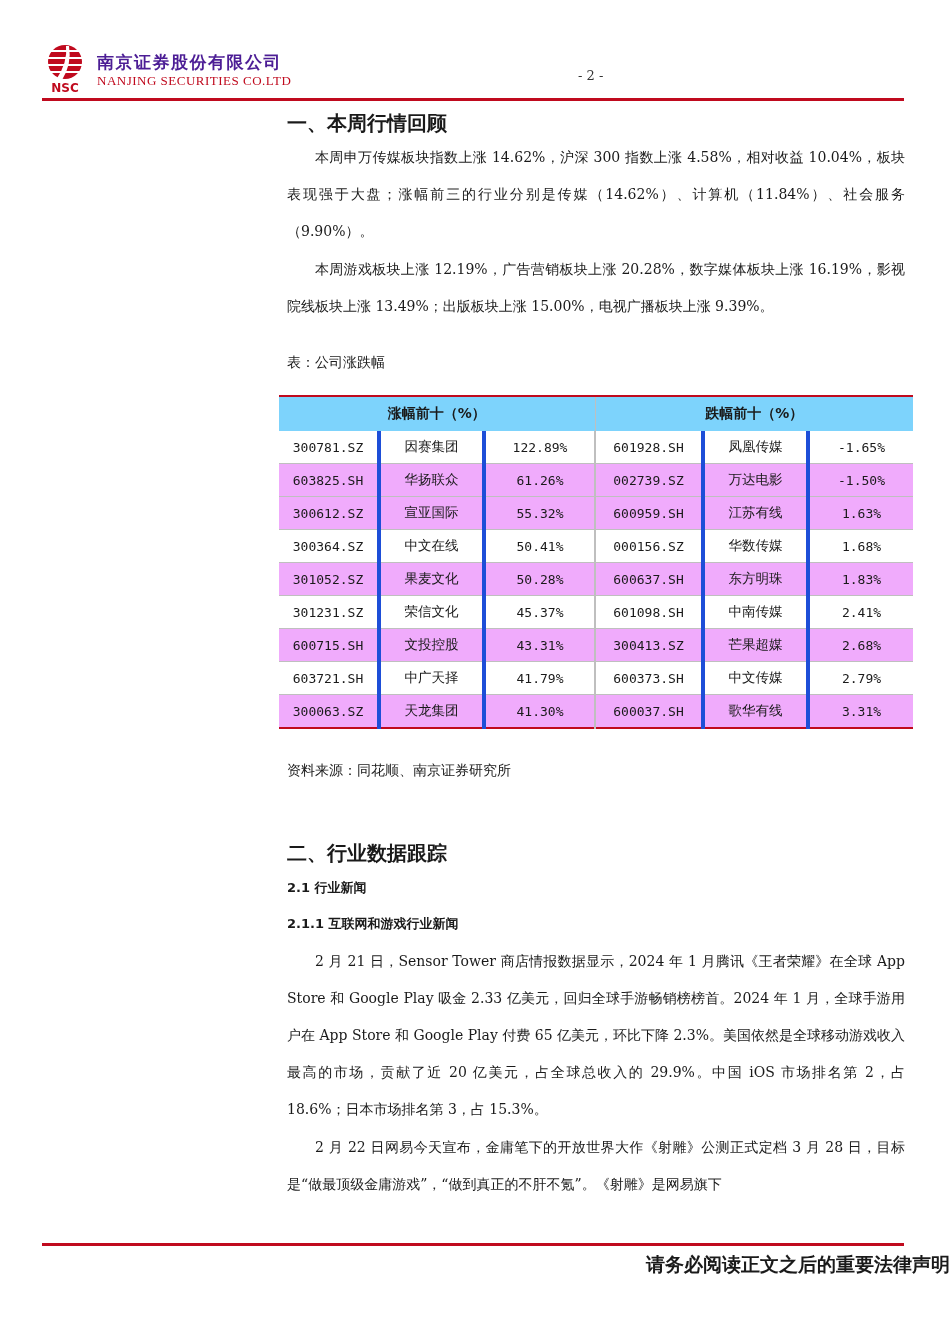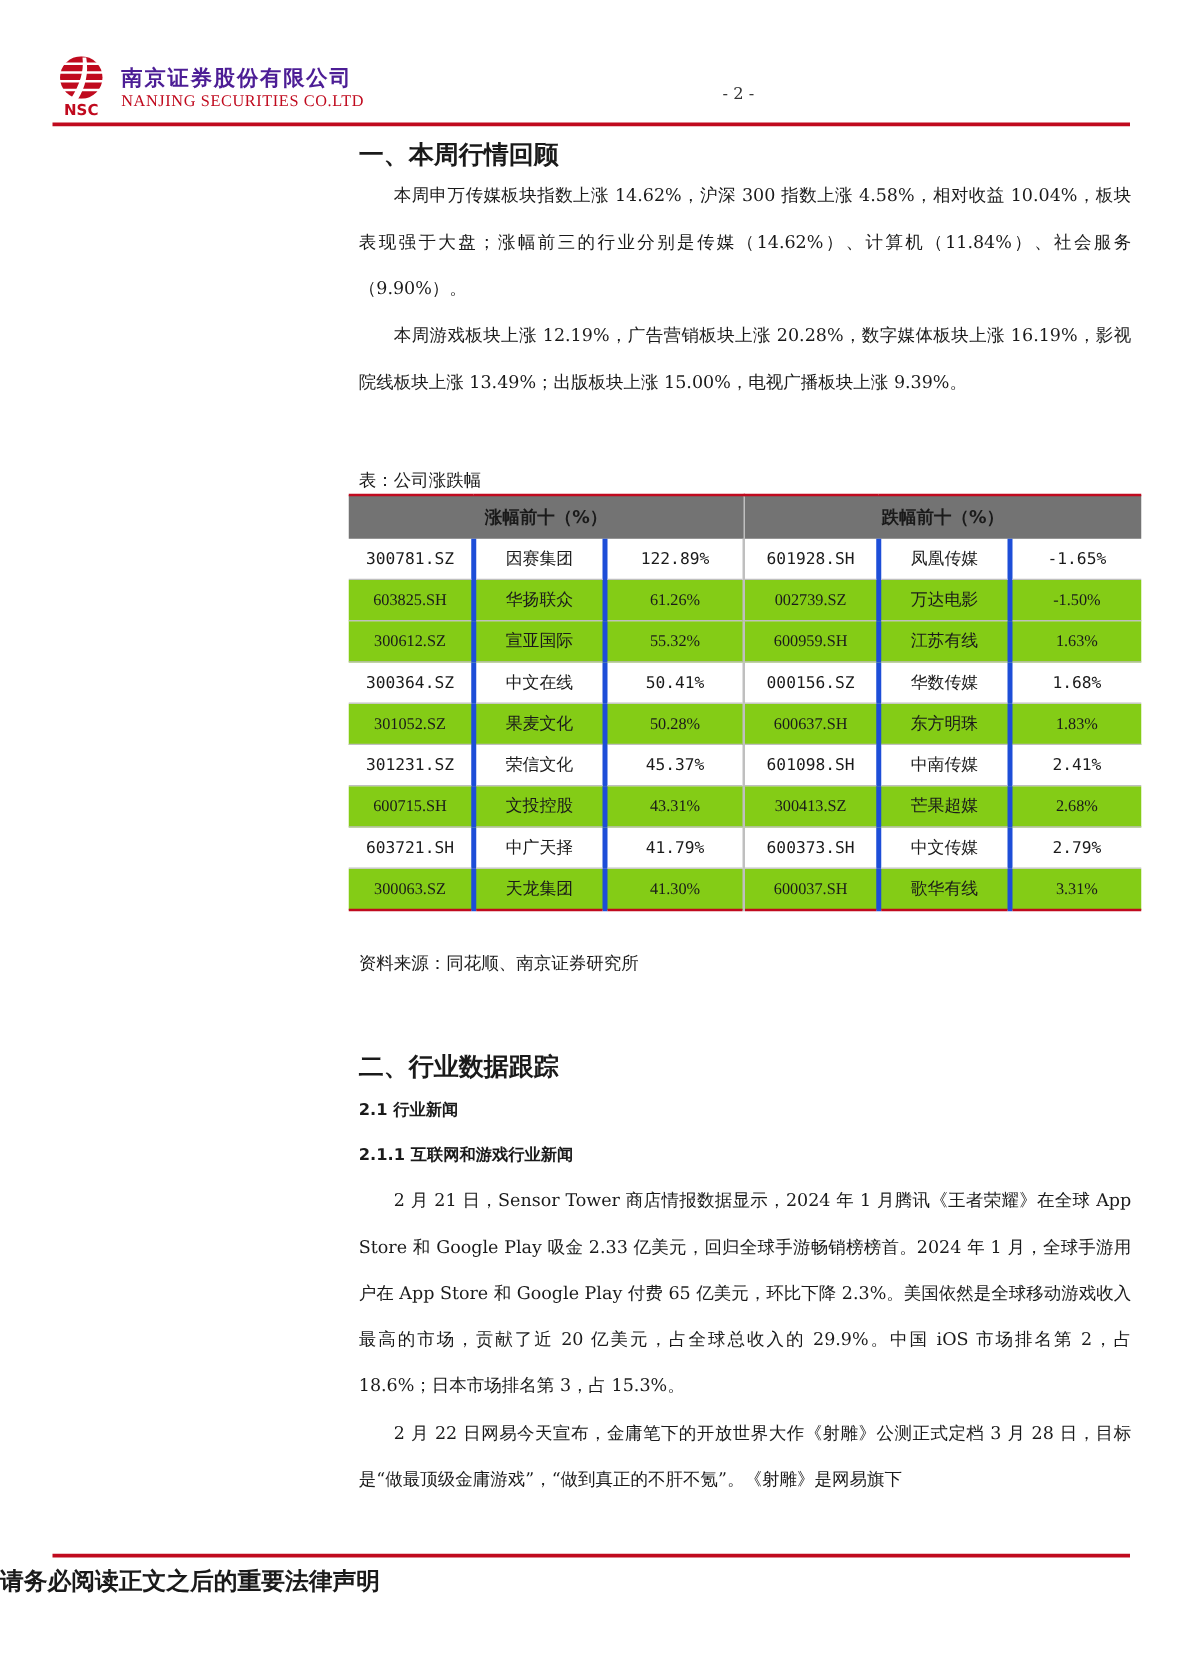--- a/index.html
+++ b/index.html
@@ -15,32 +15,32 @@
   .header-rule { position: absolute; left: 42px; top: 98px; width: 862px; height: 3px; background: #c00a1e; }
 
   .content { position: absolute; left: 287px; top: 105px; width: 620px; }
   .h1 { font-family: "DejaVu Sans", sans-serif; font-weight: bold; font-size: 20px; margin: 0; position: absolute; left: 0; }
   .para { position: absolute; left: 0; width: 618px; font-size: 14px; line-height: 37px; text-align: justify; text-indent: 2em; margin: 0; }
   .caption { position: absolute; left: 0; font-size: 14px; }
   .h2 { position: absolute; left: 0; font-family: "DejaVu Sans", sans-serif; font-weight: bold; font-size: 13px; }
 
   table.stock { position: absolute; left: 279px; top: 395px; width: 634px; border-collapse: collapse;
                 font-size: 13.5px; border-top: 2px solid #c00a1e; border-bottom: 2px solid #c00a1e; }
-  table.stock th { background: #737373; height: 32px; font-family: "DejaVu Sans", sans-serif; font-weight: bold; font-size: 14px; text-align: center;
+  table.stock th { background: #7dd3fc; height: 32px; font-family: "DejaVu Sans", sans-serif; font-weight: bold; font-size: 14px; text-align: center;
                    border-right: 1px solid #bfbfbf; }
   table.stock th:last-child { border-right: none; }
   table.stock td { height: 32px; text-align: center; border-bottom: 1px solid #bfbfbf; border-right: 4px solid #1d4ed8; padding: 0; }
   table.stock td:last-child { border-right: none; }
   table.stock td.sep { border-right: 2px solid #bfbfbf; }
-  table.stock tr.alt td { background: #84cc16; font-family: Liberation Serif, serif; }
+  table.stock tr.alt td { background: #f0abfc; }
   table.stock tr:last-child td { border-bottom: none; }
   .num { font-family: "DejaVu Sans Mono", "Liberation Mono", monospace; font-size: 13px; }
 
   .footer-rule { position: absolute; left: 42px; top: 1243px; width: 862px; height: 3px; background: #c00a1e; }
-  .footer-text { position: absolute; left: 0; width: 950px; top: 1252px; text-align: left;
+  .footer-text { position: absolute; left: 0; width: 950px; top: 1252px; text-align: right;
                  font-family: "DejaVu Sans", sans-serif; font-weight: bold; font-size: 19px; color: #1a1a1a; }
 </style>
 </head>
 <body>
 
 <div class="header">
   <svg class="logo" viewBox="0 0 46 50">
     <defs>
         <clipPath id="c">
           <circle cx="23" cy="18" r="17"></circle>
@@ -59,21 +59,21 @@
   <div class="company-cn">南京证券股份有限公司</div>
   <div class="company-en">NANJING SECURITIES CO.LTD</div>
   <div class="page-num">- 2 -</div>
   <div class="header-rule"></div>
 </div>
 
 <div class="content">
   <h1 class="h1" style="top:5px;">一、本周行情回顾</h1>
   <p class="para" style="top:34px;">本周申万传媒板块指数上涨 14.62%，沪深 300 指数上涨 4.58%，相对收益 10.04%，板块表现强于大盘；涨幅前三的行业分别是传媒（14.62%）、计算机（11.84%）、社会服务（9.90%）。</p>
   <p class="para" style="top:146px;">本周游戏板块上涨 12.19%，广告营销板块上涨 20.28%，数字媒体板块上涨 16.19%，影视院线板块上涨 13.49%；出版板块上涨 15.00%，电视广播板块上涨 9.39%。</p>
-  <div class="caption" style="top:271px;text-align:center;">表：公司涨跌幅</div>
+  <div class="caption" style="top:249px;text-align:center;">表：公司涨跌幅</div>
   <div class="caption" style="top:657px; left:0;">资料来源：同花顺、南京证券研究所</div>
 
   <h1 class="h1" style="top:735px;">二、行业数据跟踪</h1>
   <div class="h2" style="top:774px;">2.1 行业新闻</div>
   <div class="h2" style="top:810px;">2.1.1 互联网和游戏行业新闻</div>
   <p class="para" style="top:838px;">2 月 21 日，Sensor Tower 商店情报数据显示，2024 年 1 月腾讯《王者荣耀》在全球 App Store 和 Google Play 吸金 2.33 亿美元，回归全球手游畅销榜榜首。2024 年 1 月，全球手游用户在 App Store 和 Google Play 付费 65 亿美元，环比下降 2.3%。美国依然是全球移动游戏收入最高的市场，贡献了近 20 亿美元，占全球总收入的 29.9%。中国 iOS 市场排名第 2，占 18.6%；日本市场排名第 3，占 15.3%。</p>
   <p class="para" style="top:1024px;">2 月 22 日网易今天宣布，金庸笔下的开放世界大作《射雕》公测正式定档 3 月 28 日，目标是“做最顶级金庸游戏”，“做到真正的不肝不氪”。《射雕》是网易旗下</p>
 </div>
 
 <table class="stock">

